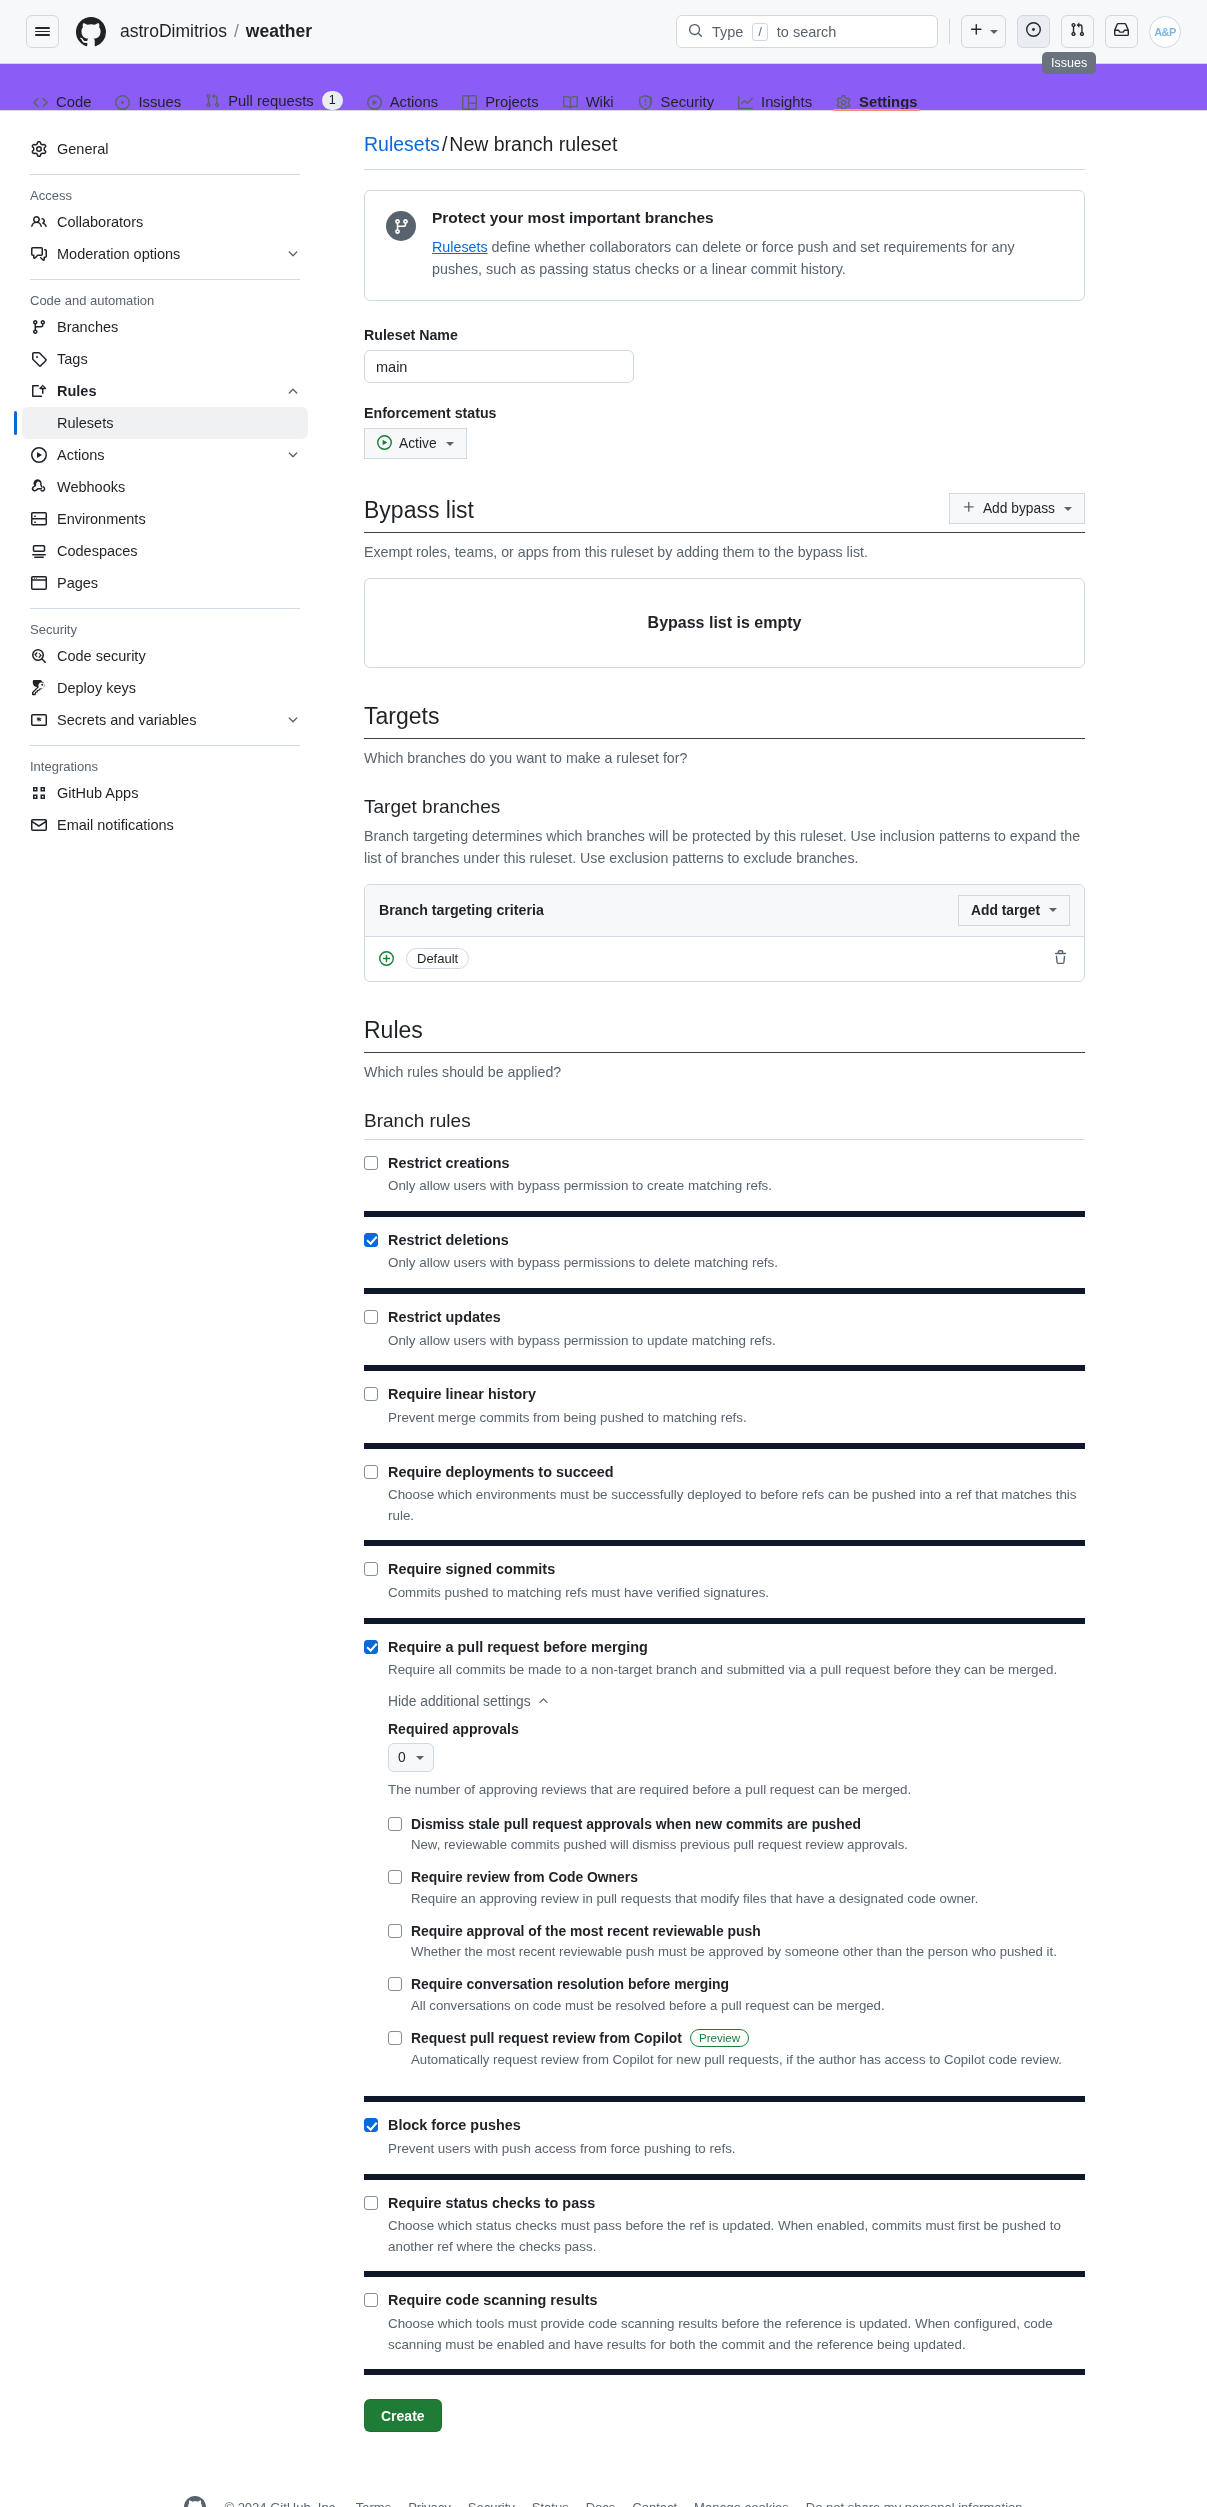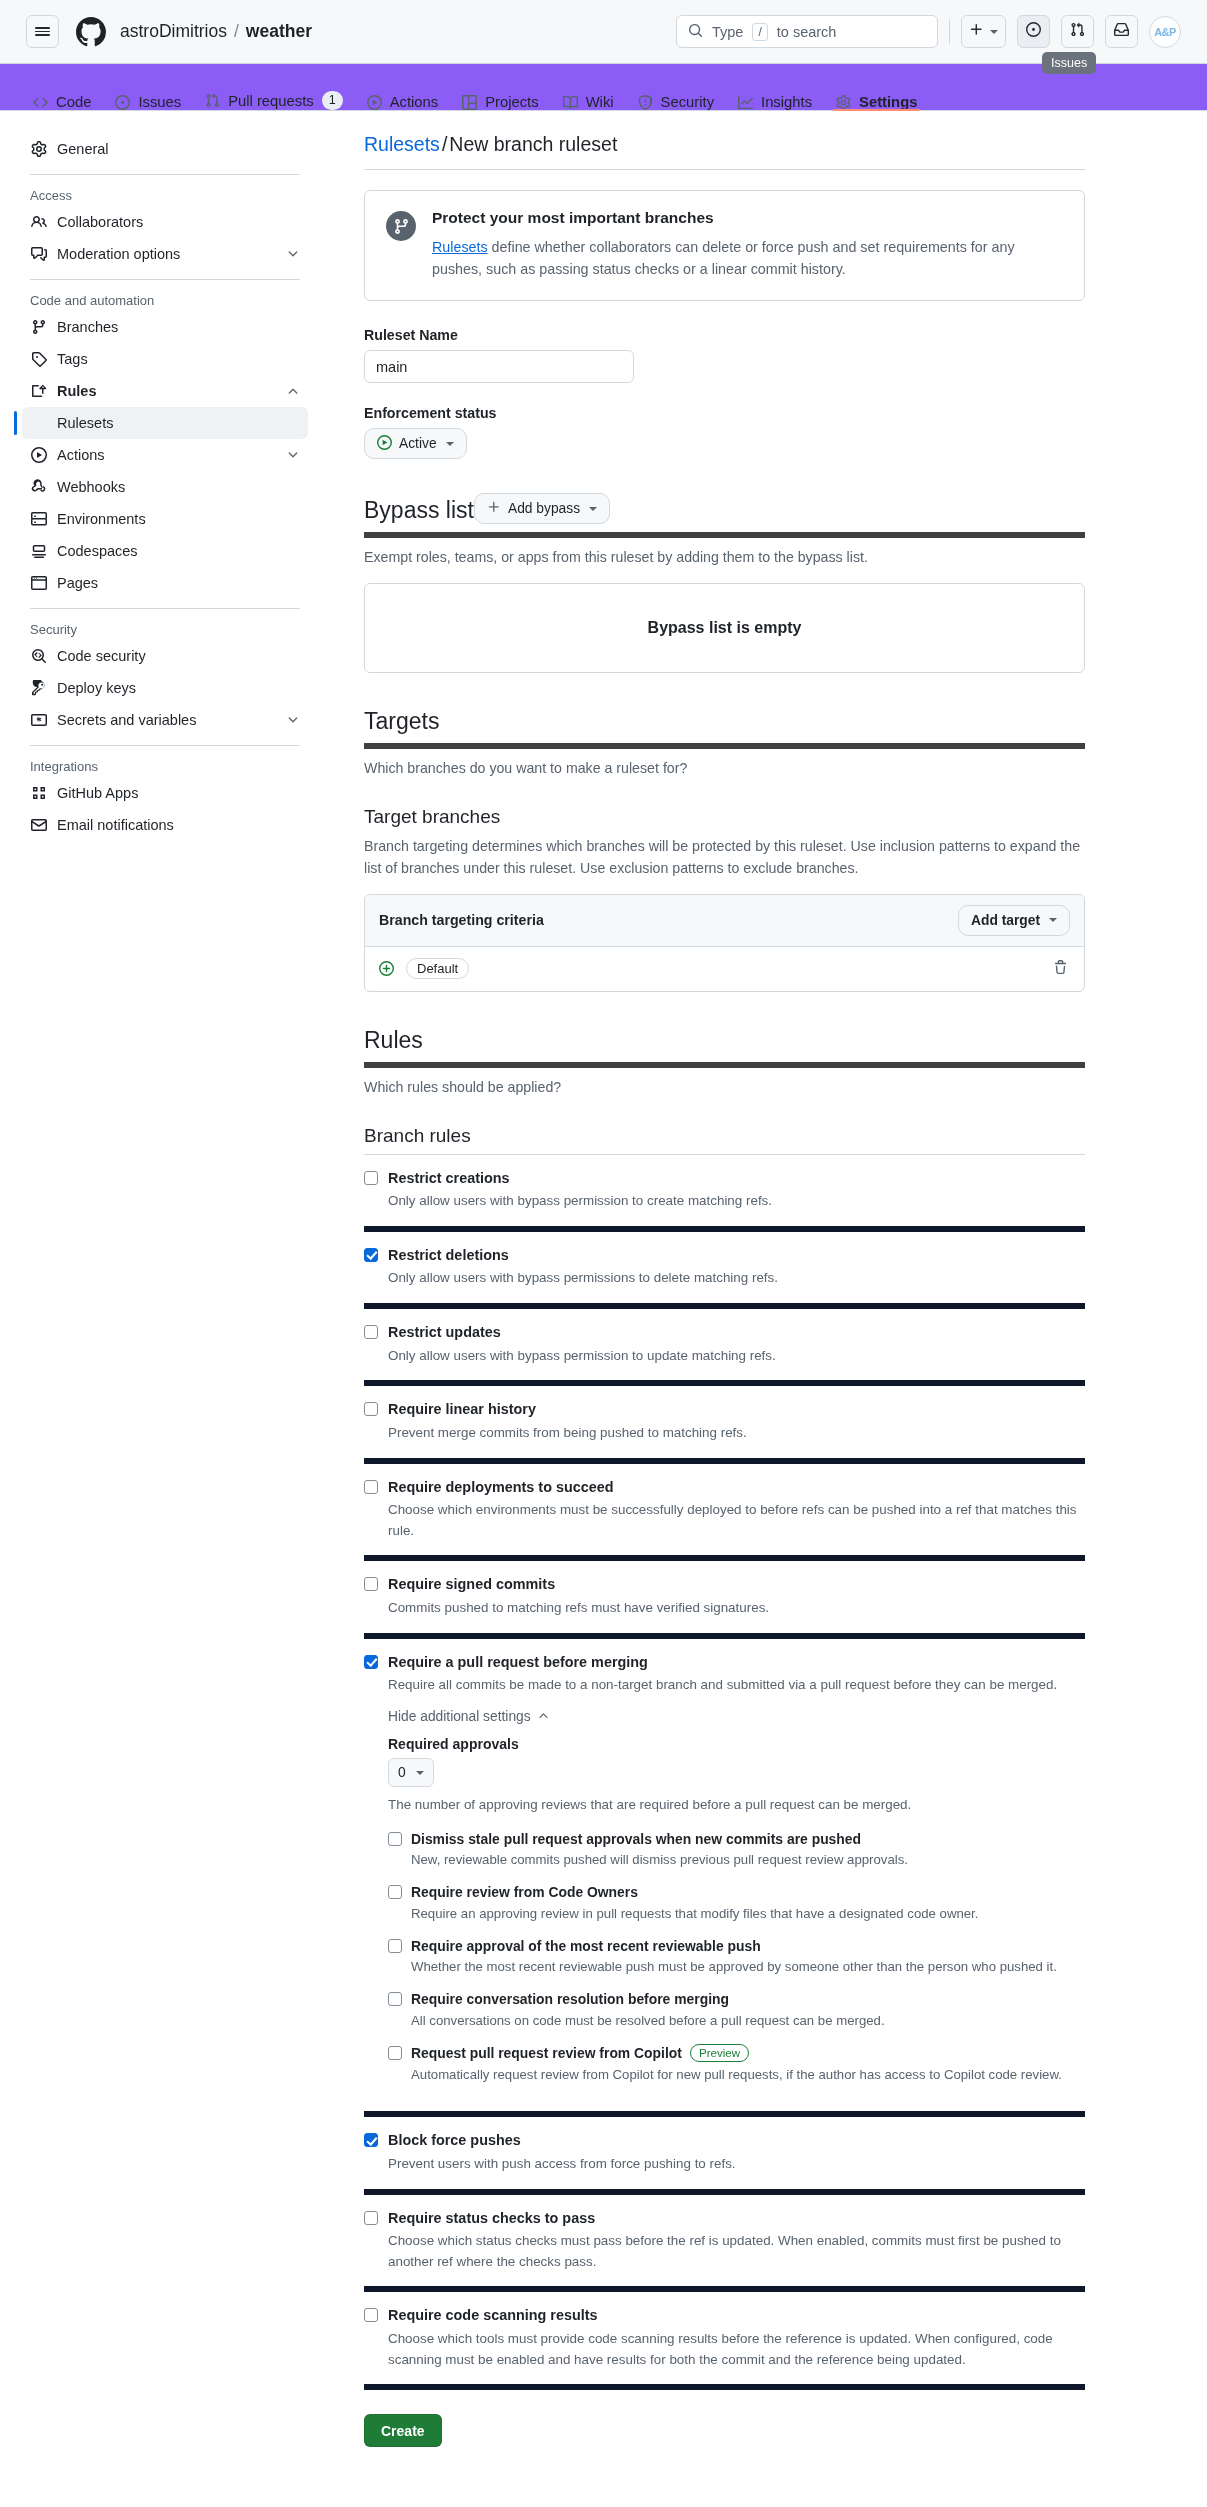--- a/index.html
+++ b/index.html
@@ -198,34 +198,34 @@
     color: #1f2328;
     background: #ffffff;
     outline: none;
   }
   .mb22 { margin-bottom: 22px; }
 
   .btn {
     display: inline-flex; align-items: center; gap: 7px;
     height: 31px;
     border: 1px solid #d1d9e0;
-    border-radius: 10px;
+    border-radius: 0;
     background: #f6f8fa;
     padding: 0 12px;
     font-size: 13.8px;
     color: #1f2328;
     cursor: pointer;
     font-family: "Liberation Sans", sans-serif;
     white-space: nowrap;
   }
   .caret { width: 0; height: 0; border-left: 4px solid transparent; border-right: 4px solid transparent; border-top: 4px solid #59636e; margin-left: 2px; }
 
   .section-head {
-    display: flex; align-items: flex-end; 
-    border-bottom: 6px solid #404040;
+    display: flex; align-items: flex-end; justify-content: space-between;
+    border-bottom: 1px solid #404040;
     padding-bottom: 8px;
     margin-top: 34px;
     margin-bottom: 9px;
   }
   .section-title { font-size: 23px; font-weight: normal; margin: 0; line-height: 1.25; }
   .section-sub { font-size: 14.2px; color: #59636e; margin-bottom: 14px; line-height: 1.5; }
 
   .empty-box {
     border: 1px solid #d1d9e0;
     border-radius: 6px;

